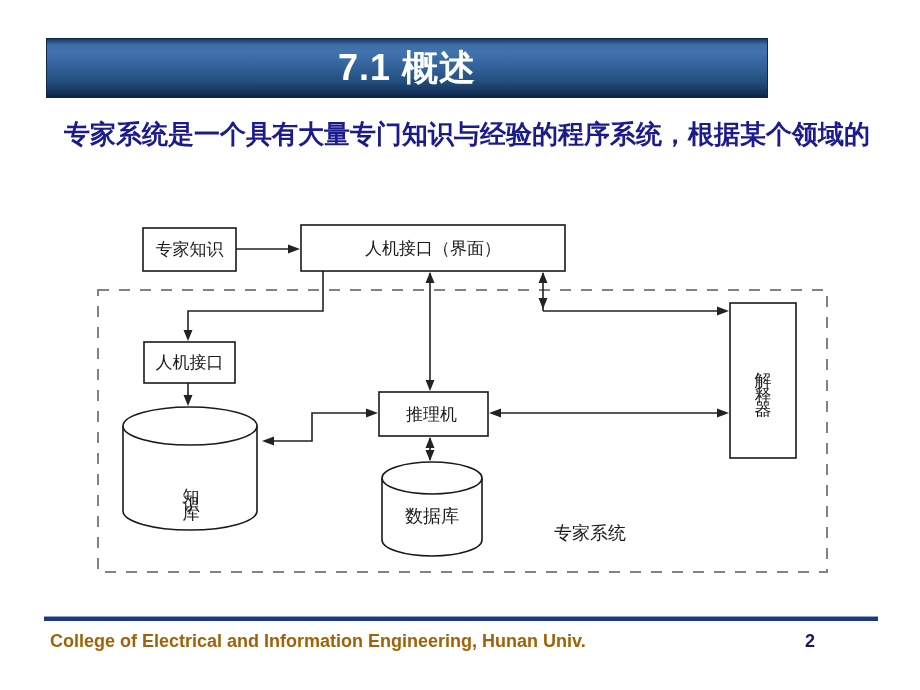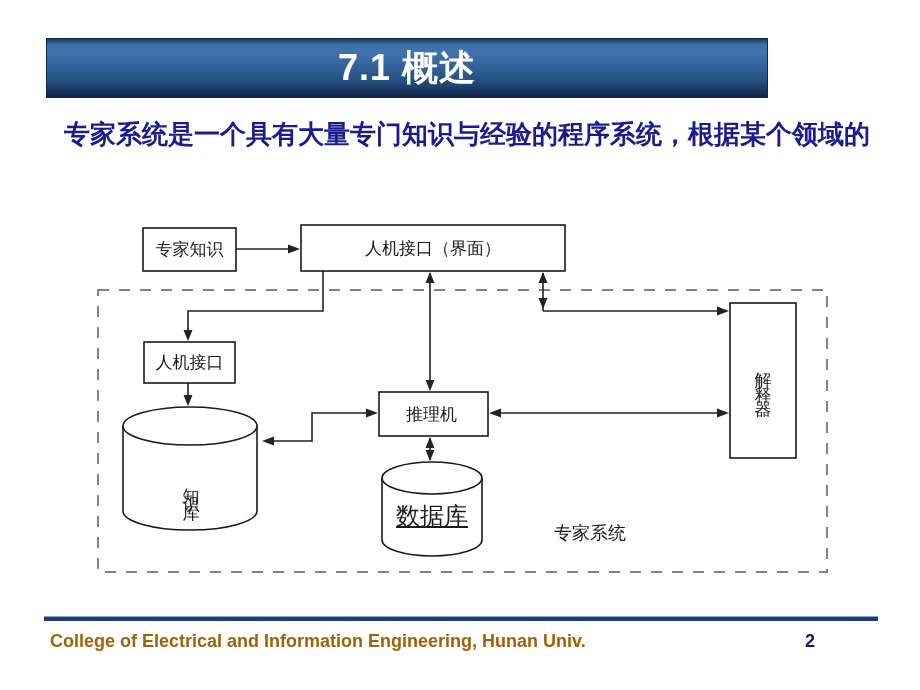--- a/index.html
+++ b/index.html
@@ -111,21 +111,21 @@
         <rect x="730" y="303" width="66" height="155"></rect>
       </g>
     </svg>
 
     <div class="dlabel" style="left:143px;top:228px;width:93px;height:43px;">专家知识</div>
     <div class="dlabel" style="left:301px;top:225px;width:264px;height:46px;border-radius:18px;">人机接口（界面）</div>
     <div class="dlabel" style="left:144px;top:342px;width:91px;height:41px;">人机接口</div>
     <div class="dlabel" style="left:379px;top:392px;width:105px;height:44px;">推理机</div>
     <div class="dlabel vtext" style="left:730px;top:310px;width:66px;height:140px;letter-spacing:14px;">解释器</div>
     <div class="dlabel vtext" style="left:158px;top:448px;width:66px;height:76px;letter-spacing:8px;">知识库</div>
-    <div class="dlabel" style="left:382px;top:504px;width:100px;height:24px;font-size:24px;text-decoration:underline;">数据库</div>
+    <div class="dlabel" style="left:382px;top:504px;width:100px;height:24px;font-size:18px;">数据库</div>
     <div class="dlabel" style="left:545px;top:510px;width:90px;height:22px;font-size:18px;margin-top:12px;">专家系统</div>
   </div>
 
   <div id="footer-line"></div>
   <div id="footer-text">College of Electrical and Information Engineering, Hunan Univ.</div>
   <div id="page-number">2</div>
 
 </div>
 
 </body></html>

